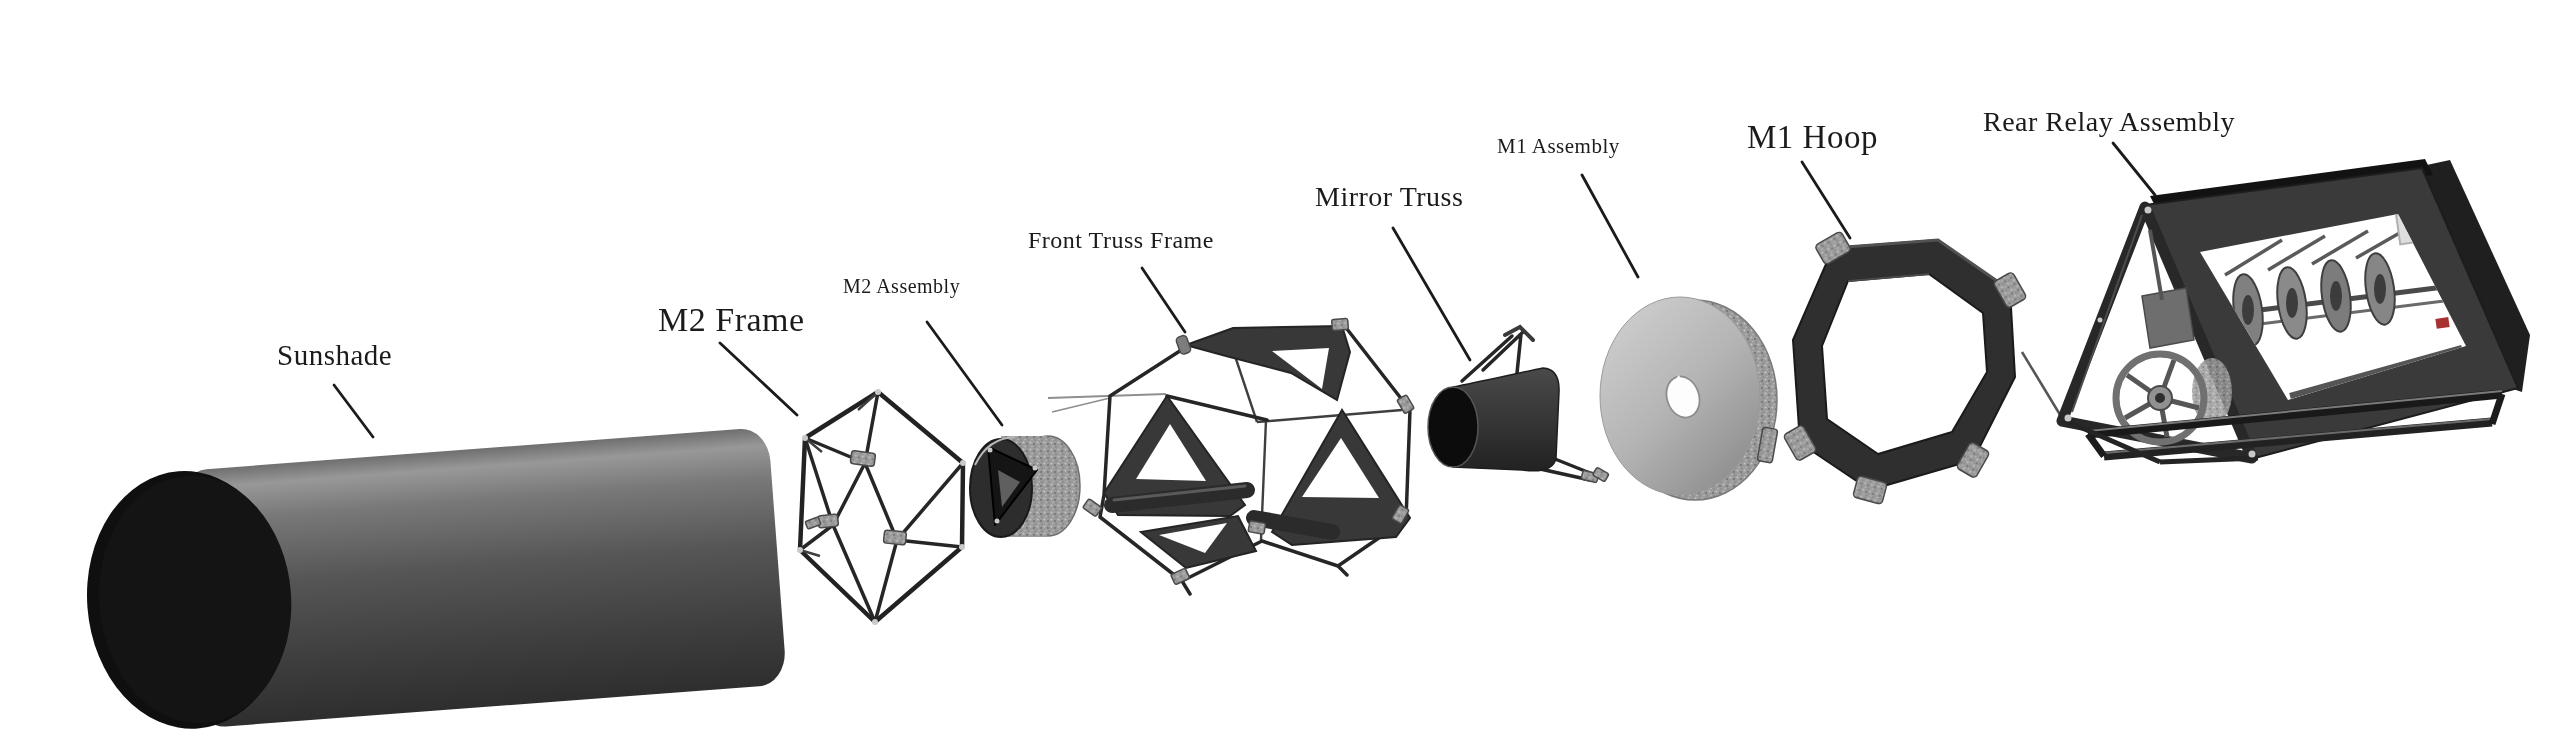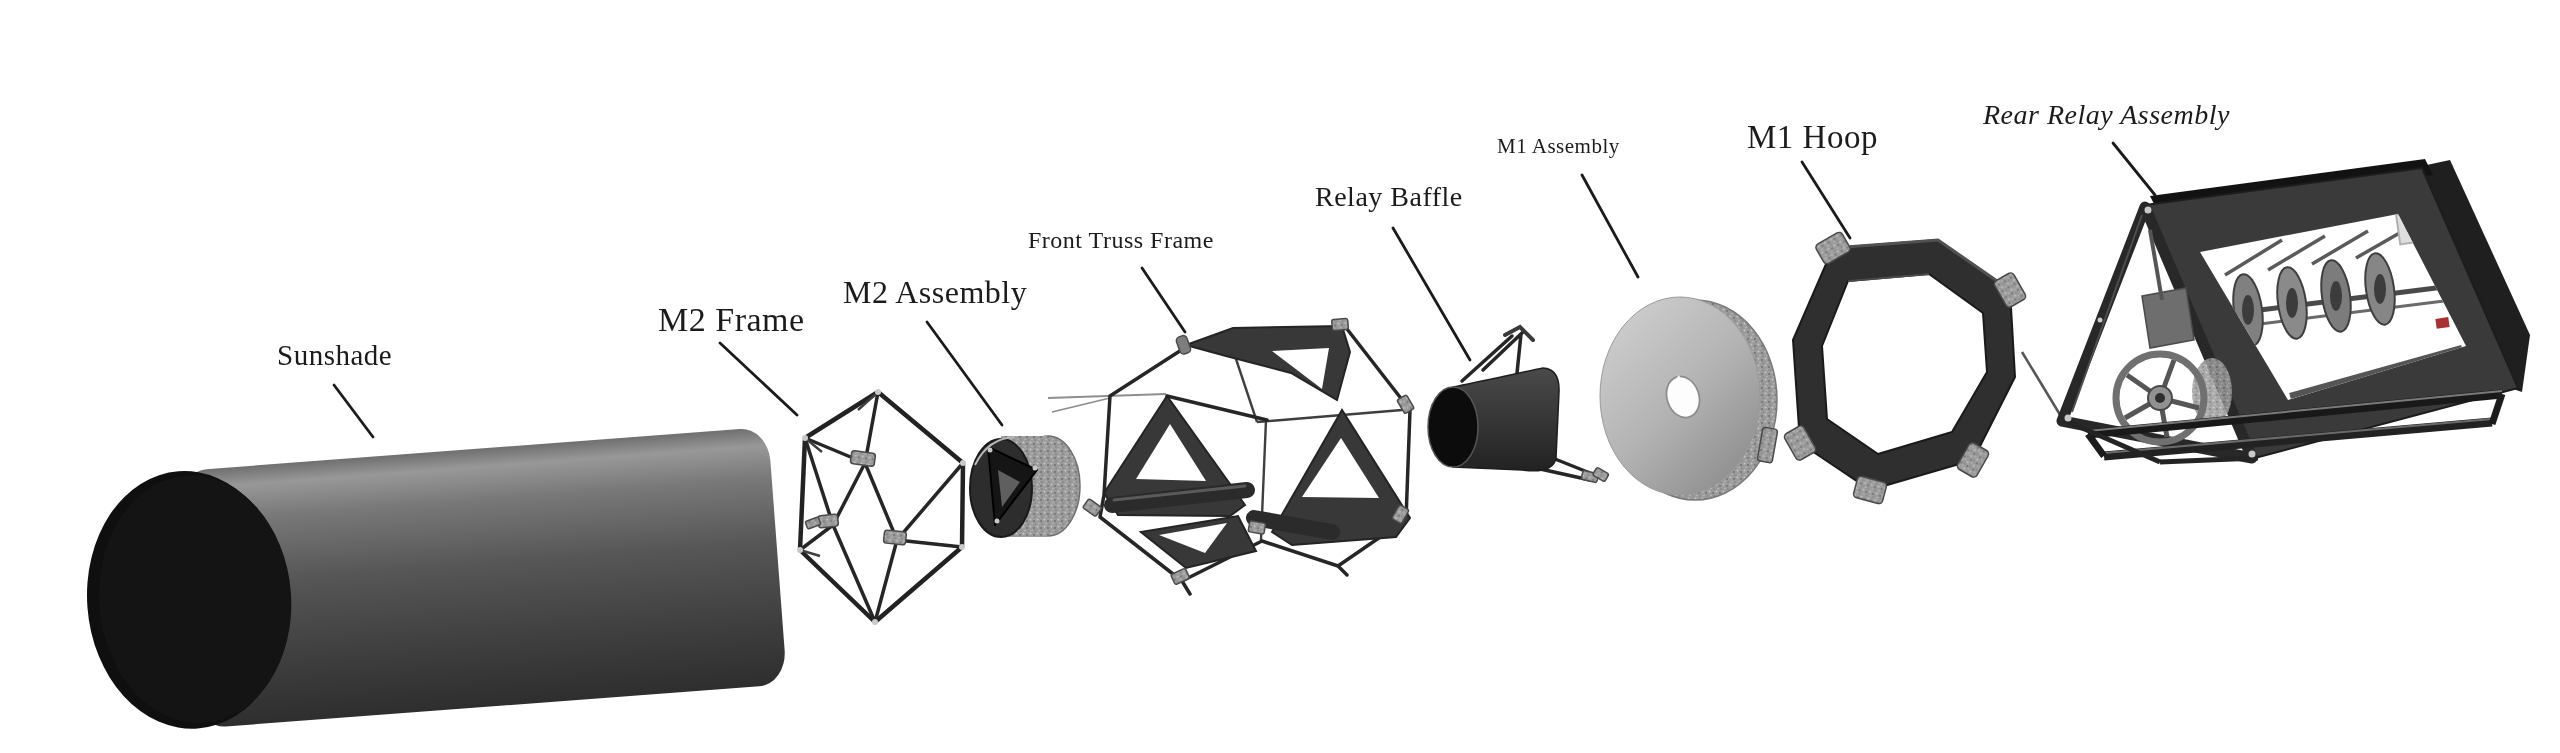--- a/index.html
+++ b/index.html
@@ -229,21 +229,21 @@
         <line x1="1393" y1="228" x2="1470" y2="360" stroke="#1b1b1b"></line>
         <line x1="1582" y1="175" x2="1638" y2="277" stroke="#1b1b1b"></line>
         <line x1="1802" y1="162" x2="1850" y2="238" stroke="#1b1b1b"></line>
         <line x1="2113" y1="143" x2="2155" y2="195" stroke="#1b1b1b"></line>
       </g>
   </svg>
 
   <div style="color: rgb(27, 27, 27);">
       <span class="part-label" style="left: 277px; top: 341px; font-size: 29px;">Sunshade</span>
       <span class="part-label" style="left: 658px; top: 303px; font-size: 34px;">M2 Frame</span>
-      <span class="part-label" style="left: 843px; top: 276px; font-size: 32px;">M2 Assembly</span>
+      <span class="part-label" style="left: 843px; top: 276px; font-size: 20px;">M2 Assembly</span>
       <span class="part-label" style="left: 1028px; top: 228px; font-size: 24px;">Front Truss Frame</span>
-      <span class="part-label" style="left: 1315px; top: 183px; font-size: 28px;">Relay Baffle</span>
+      <span class="part-label" style="left: 1315px; top: 183px; font-size: 28px;">Mirror Truss</span>
       <span class="part-label" style="left: 1497px; top: 136px; font-size: 21px;">M1 Assembly</span>
       <span class="part-label" style="left: 1747px; top: 121px; font-size: 33px;">M1 Hoop</span>
-      <span class="part-label" style="left: 1983px; top: 101px; font-size: 28px; font-style: italic;">Rear Relay Assembly</span>
+      <span class="part-label" style="left: 1983px; top: 108px; font-size: 28px;">Rear Relay Assembly</span>
     </div>
 
 </div>
 
 </body></html>

